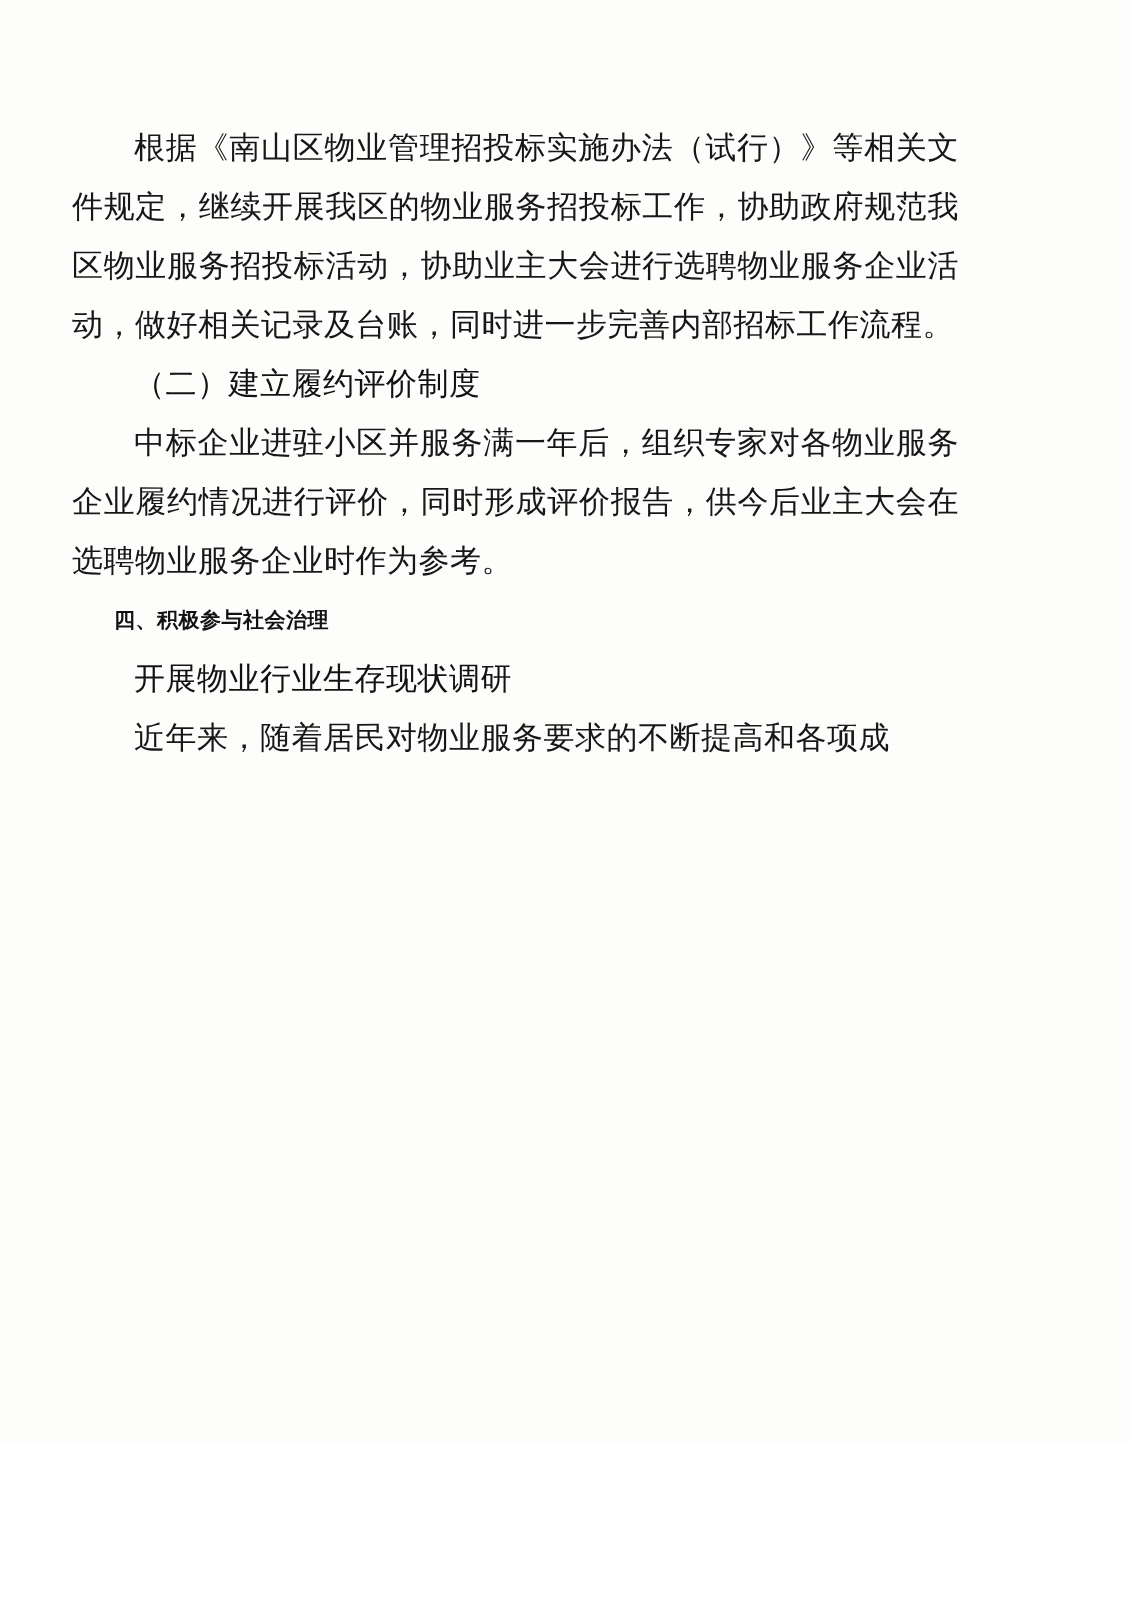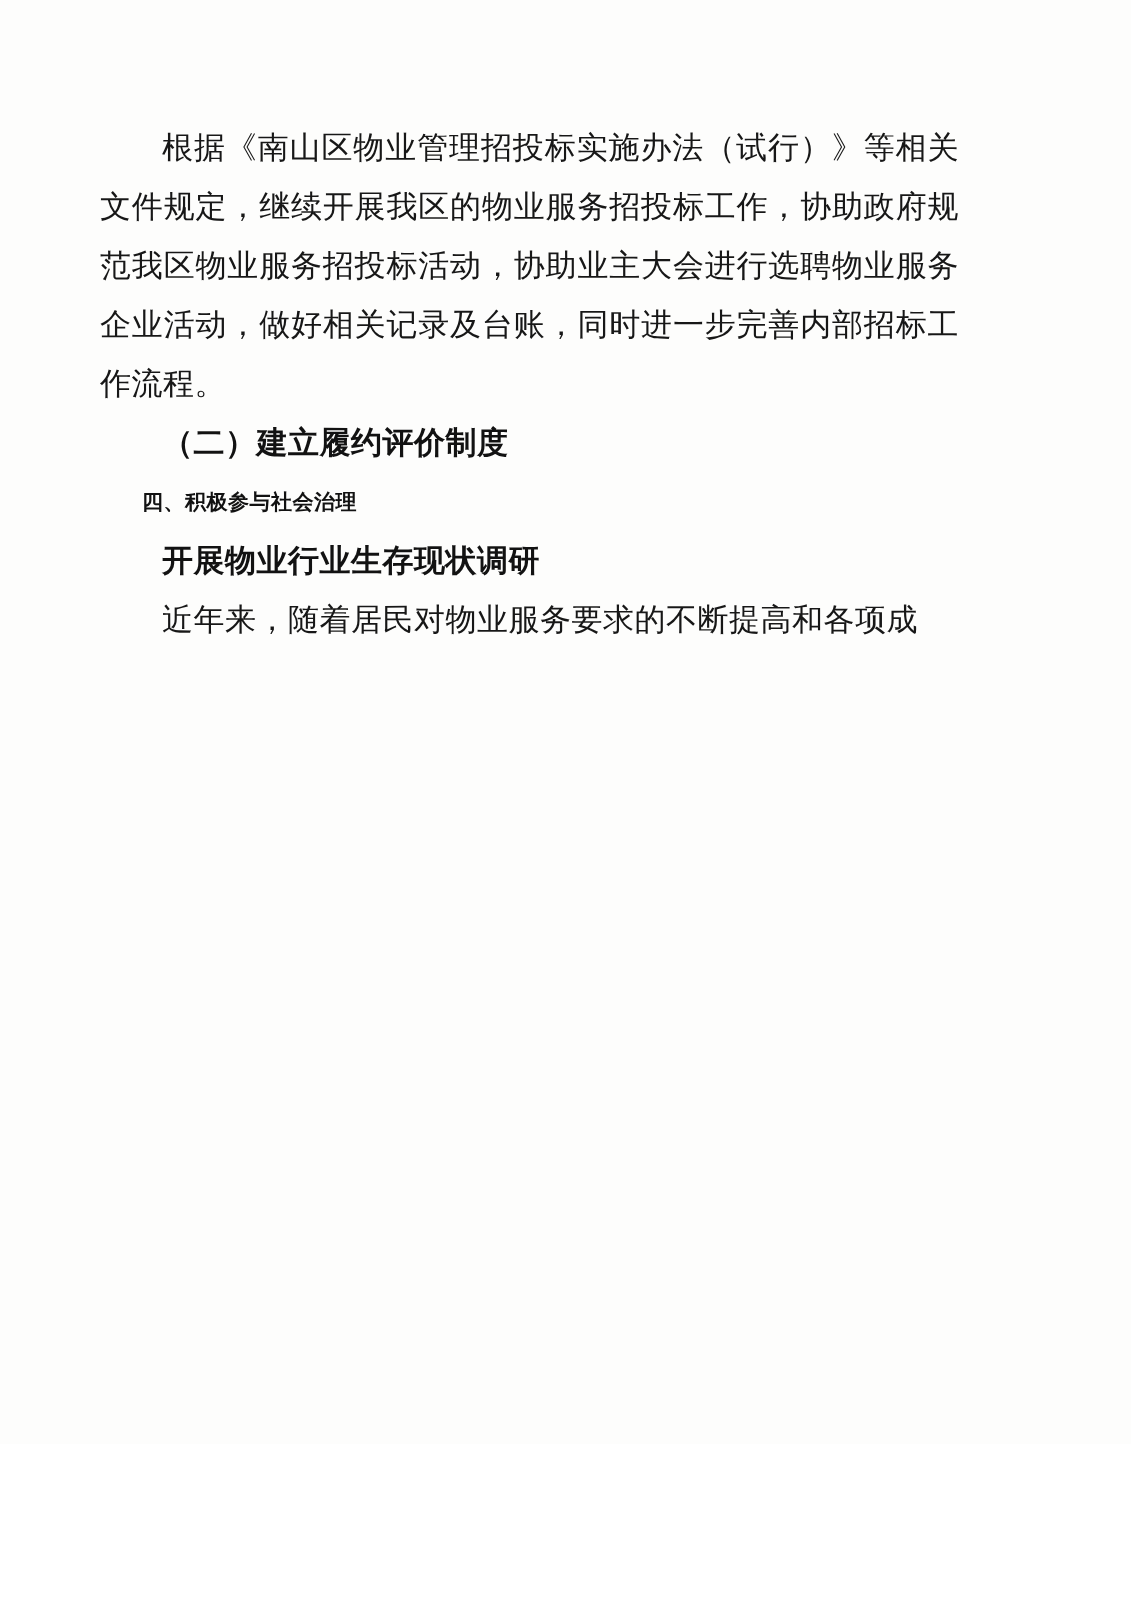--- a/index.html
+++ b/index.html
@@ -6,21 +6,21 @@
     margin: 0;
     padding: 0;
     background: #ffffff;
   }
   .page {
     width: 1131px;
     height: 1444px;
     background: #fdfdfc;
     position: relative;
     box-sizing: border-box;
-    padding: 118px 172px 0 100px;
+    padding: 118px 172px 0 72px;
     font-family: "DejaVu Serif", "Liberation Serif", serif;
     color: #1a1a1a;
     overflow: hidden;
   }
   .doc-body {
     width: 100%;
   }
   p.para {
     margin: 0 0 0 0;
     font-size: 31px;
@@ -29,30 +29,30 @@
     text-justify: inter-ideograph;
     text-indent: 2em;
     letter-spacing: 0.5px;
     color: #171717;
   }
   p.heading {
     margin: 0;
     font-size: 31px;
     line-height: 59px;
     text-indent: 2em;
-    font-weight: bold;
+    font-weight: normal;
     letter-spacing: 0.5px;
     color: #121212;
   }
   p.subheading {
     margin: 0;
     font-size: 31px;
     line-height: 59px;
     text-indent: 2em;
-    font-weight: bold;
+    font-weight: normal;
     letter-spacing: 0.5px;
     color: #121212;
   }
   p.heading-num {
     margin: 0;
     font-size: 21px;
     line-height: 59px;
     text-indent: 2em;
     font-weight: bold;
     letter-spacing: 0.5px;
@@ -62,20 +62,21 @@
 </head>
 <body>
 
 <div class="page">
   <div class="doc-body">
 
     <p class="para">根据《南山区物业管理招投标实施办法（试行）》等相关文件规定，继续开展我区的物业服务招投标工作，协助政府规范我区物业服务招投标活动，协助业主大会进行选聘物业服务企业活动，做好相关记录及台账，同时进一步完善内部招标工作流程。</p>
 
     <p class="heading">（二）建立履约评价制度</p>
 
+    <p class="para">中标企业进驻小区并服务满一年后，组织专家对各物业服务企业履约情况进行评价，同时形成评价报告，供今后业主大会在选聘物业服务企业时作为参考。</p>
 
     <p class="heading-num">四、积极参与社会治理</p>
 
 
 
     <p class="subheading">开展物业行业生存现状调研</p>
 
     <p class="para">近年来，随着居民对物业服务要求的不断提高和各项成</p>
 
   </div>

